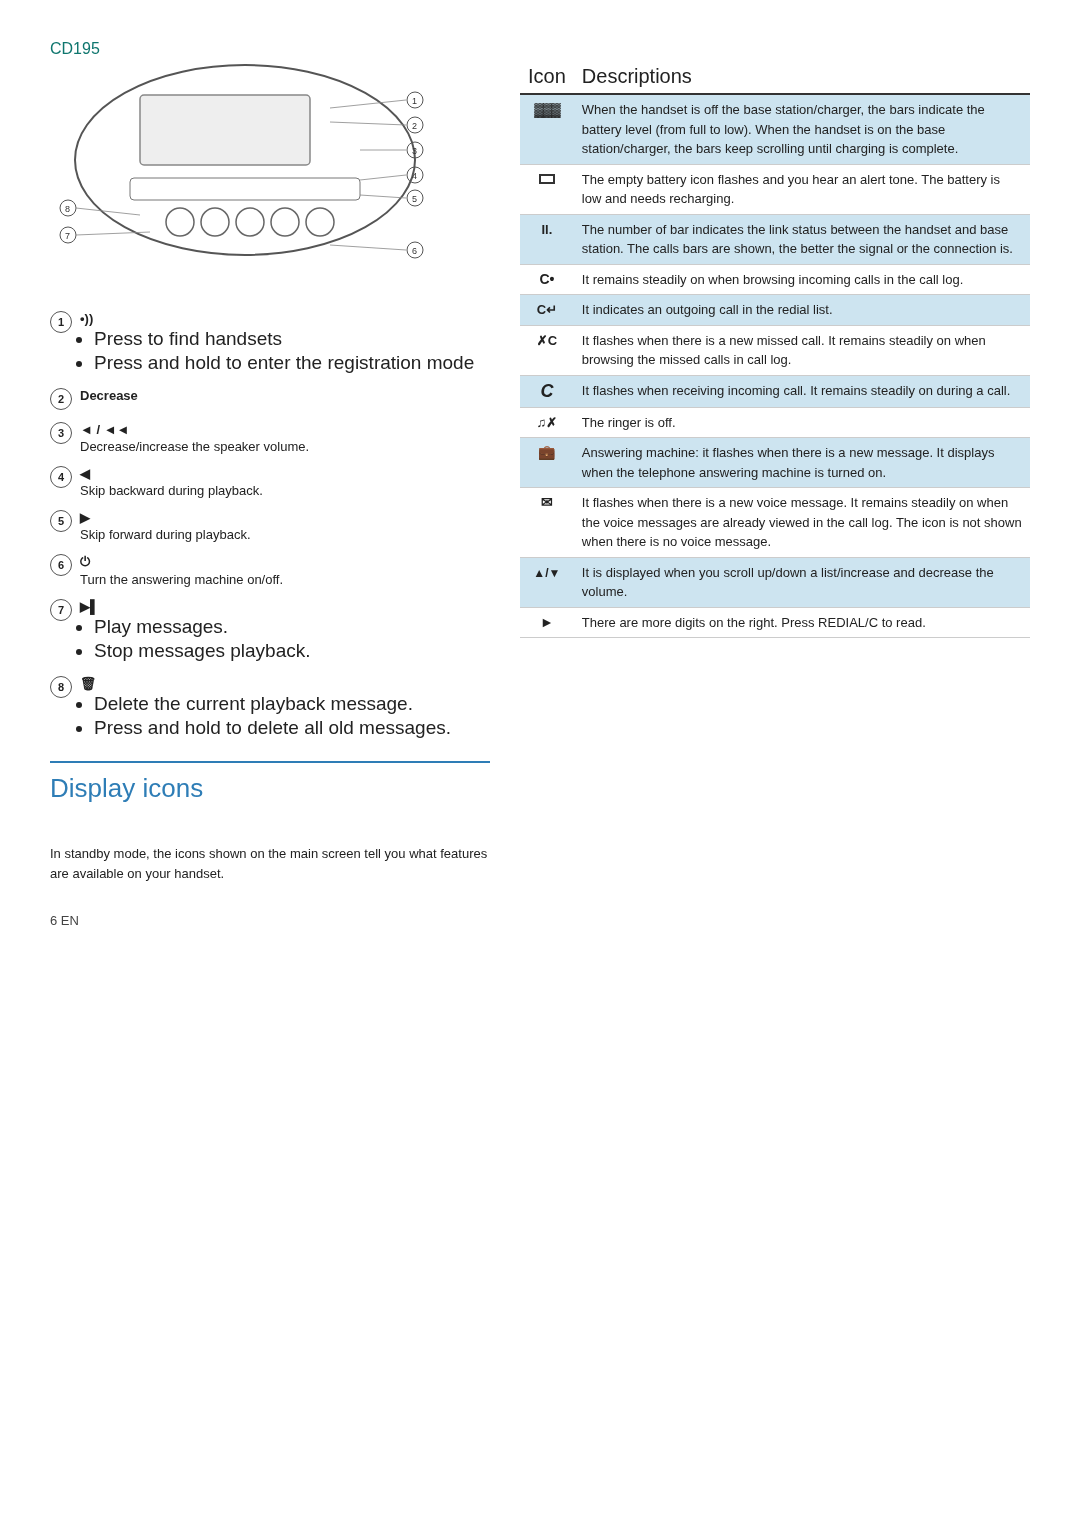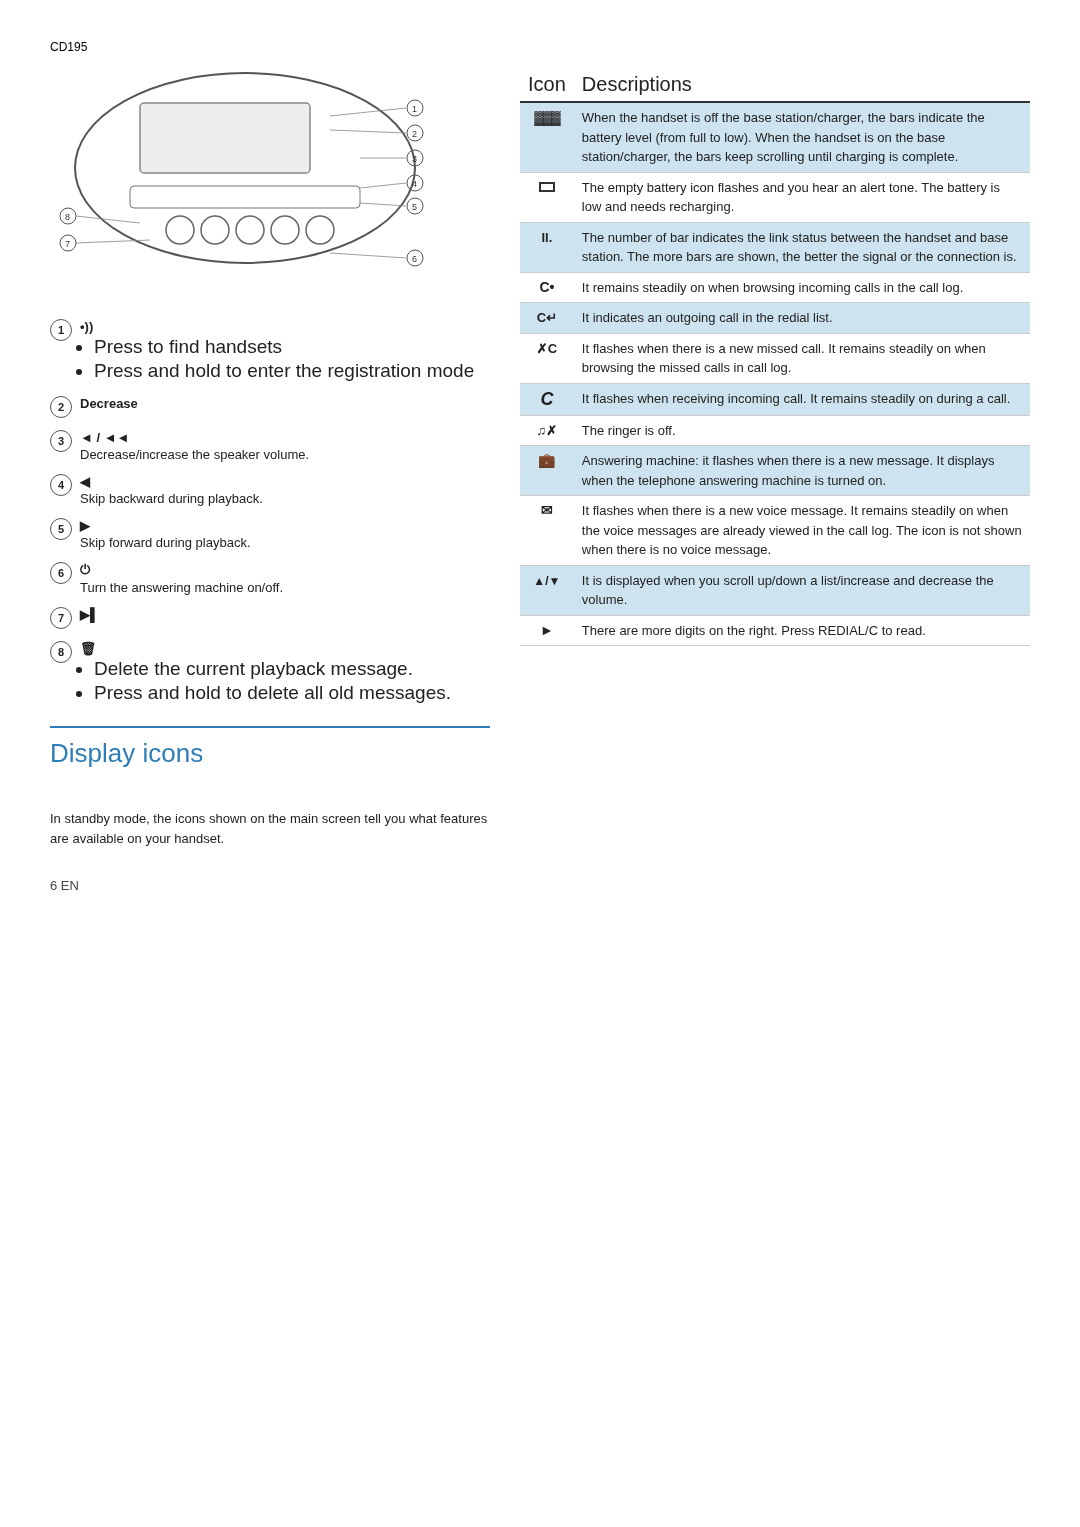--- a/index.html
+++ b/index.html
@@ -6,23 +6,23 @@
     body {
       font-family: Arial, sans-serif;
       font-size: 13px;
       background: #fff;
       color: #222;
       width: 1080px;
       min-height: 1527px;
       padding: 40px 50px;
     }
     .page-title {
-      font-size: 12px;
-      color: #000000;
-      margin-bottom: 14px;
+      font-size: 16px;
+      color: #0f766e;
+      margin-bottom: 2px;
     }
     .two-col {
       display: flex;
       gap: 30px;
       align-items: flex-start;
     }
     .left-col {
       width: 440px;
       flex-shrink: 0;
     }
@@ -204,20 +204,24 @@
         <div class="item-content">
           <div class="item-label">⏻</div>
           <div>Turn the answering machine on/off.</div>
         </div>
       </div>
 
       <div class="item-row">
         <span class="item-num">7</span>
         <div class="item-content">
           <div class="item-label">▶▌</div>
+          <ul class="bullet-list">
+            <li>Play messages.</li>
+            <li>Stop messages playback.</li>
+          </ul>
         </div>
       </div>
 
       <div class="item-row">
         <span class="item-num">8</span>
         <div class="item-content">
           <div class="item-label">🗑</div>
           <ul class="bullet-list">
             <li>Delete the current playback message.</li>
             <li>Press and hold to delete all old messages.</li>
@@ -245,21 +249,21 @@
       <tr class="shaded">
             <td class="icon-cell"><span style="font-size:13px; letter-spacing:-1px;">▓▓▓</span></td>
             <td style="line-height: 1.5;">When the handset is off the base station/charger, the bars indicate the battery level (from full to low). When the handset is on the base station/charger, the bars keep scrolling until charging is complete.</td>
           </tr>
           <tr>
             <td class="icon-cell"><span style="font-size:16px; border:2px solid #333; display:inline-block; width:16px; height:10px;"></span></td>
             <td style="line-height: 1.5;">The empty battery icon flashes and you hear an alert tone. The battery is low and needs recharging.</td>
           </tr>
           <tr class="shaded">
             <td class="icon-cell"><span style="font-size:13px; font-weight:bold;">Il.</span></td>
-            <td style="line-height: 1.5;">The number of bar indicates the link status between the handset and base station. The more bars are shown, the better the signal or the connection is.</td>
+            <td style="line-height: 1.5;">The number of bar indicates the link status between the handset and base station. The calls bars are shown, the better the signal or the connection is.</td>
           </tr>
           <tr>
             <td class="icon-cell"><span style="font-size:14px; font-weight:bold;">C•</span></td>
             <td style="line-height: 1.5;">It remains steadily on when browsing incoming calls in the call log.</td>
           </tr>
           <tr class="shaded">
             <td class="icon-cell"><span style="font-size:13px; font-weight:bold;">C↵</span></td>
             <td style="line-height: 1.5;">It indicates an outgoing call in the redial list.</td>
           </tr>
           <tr>

